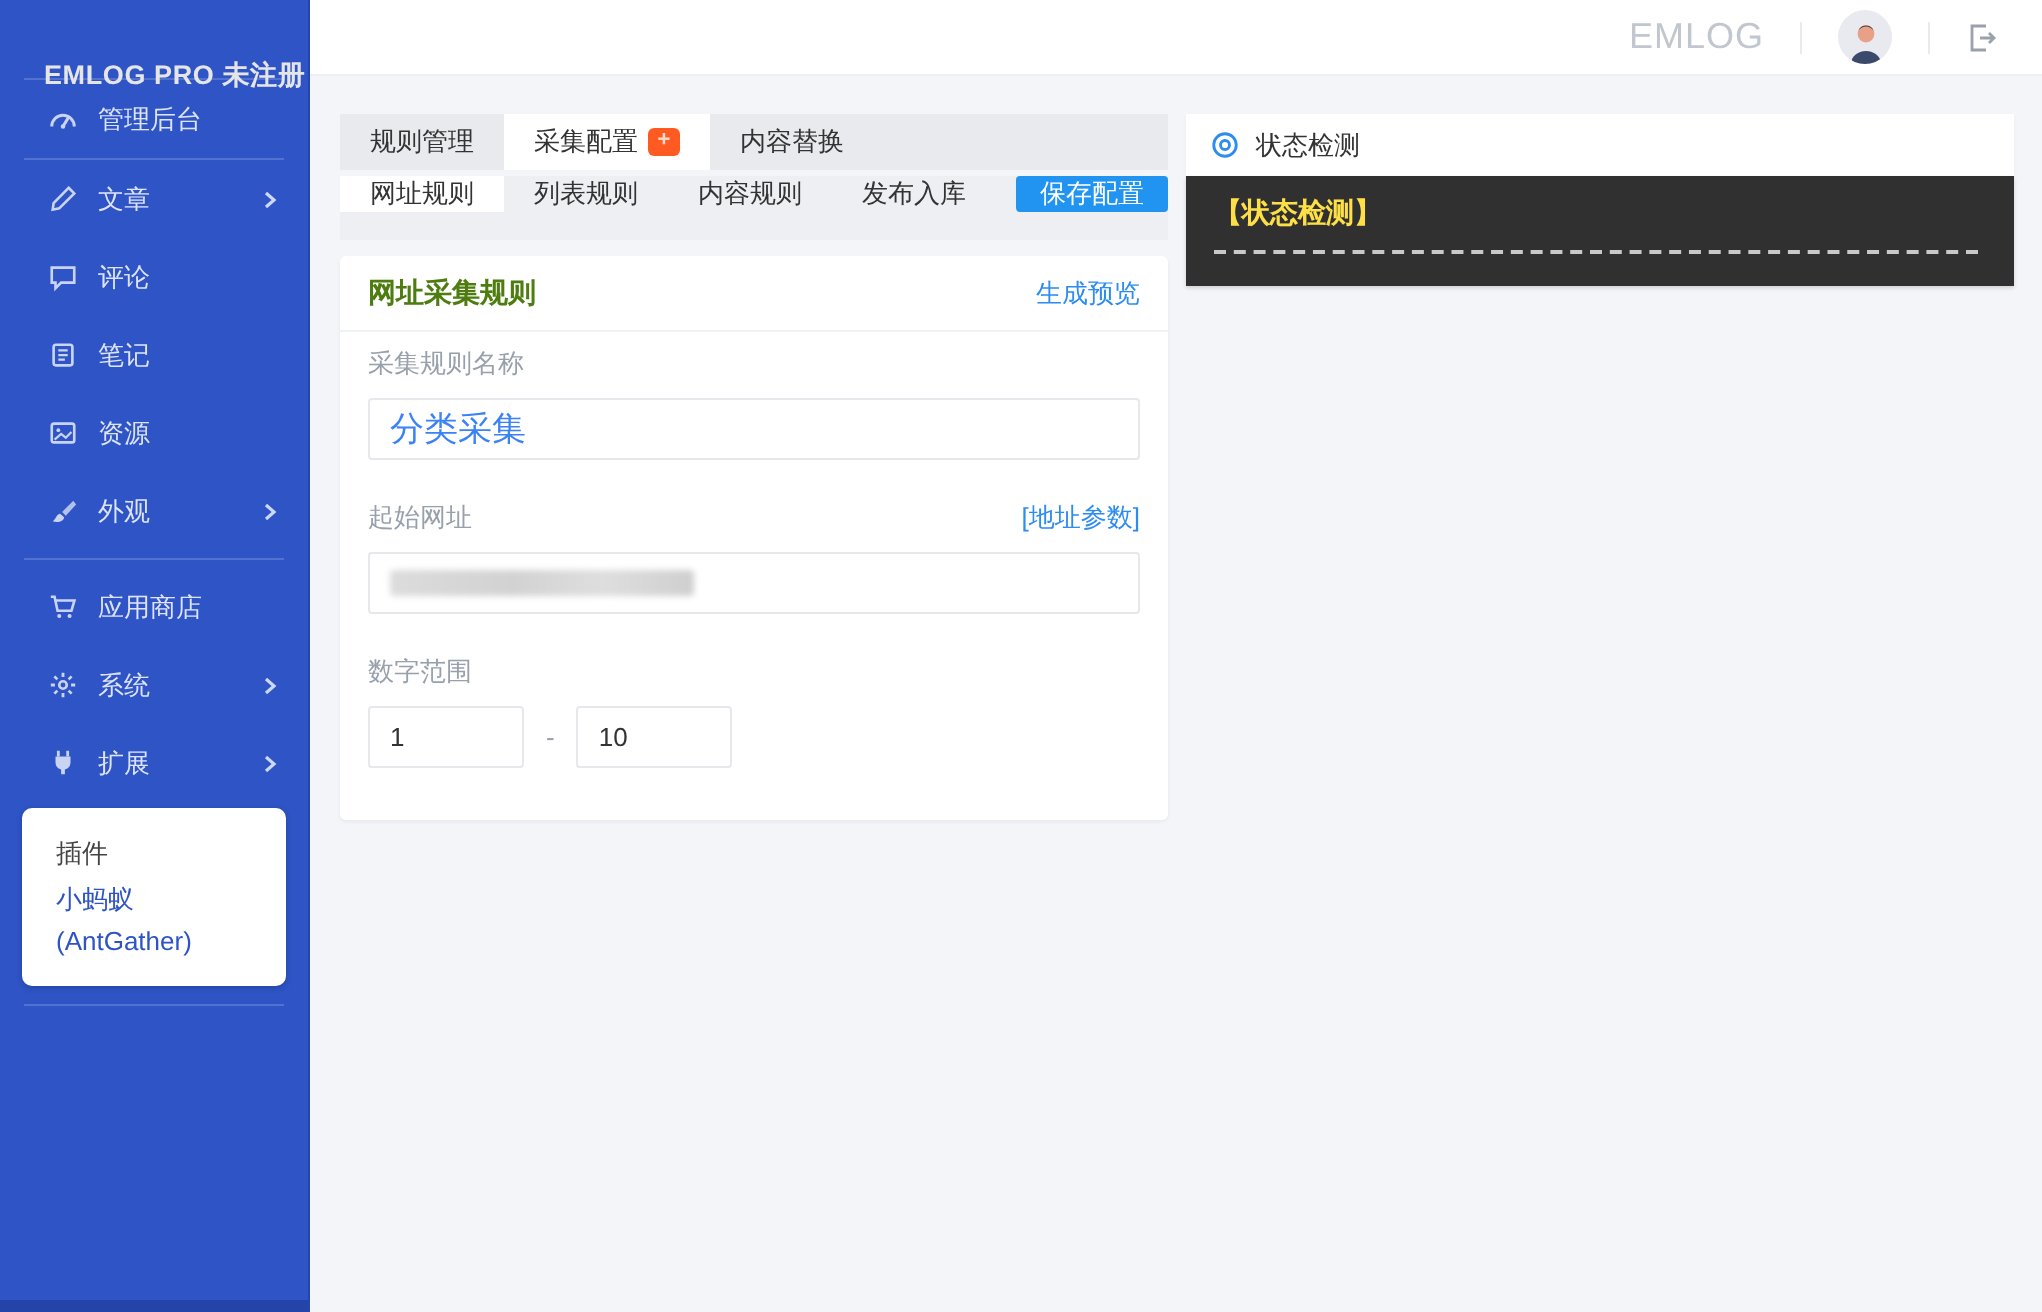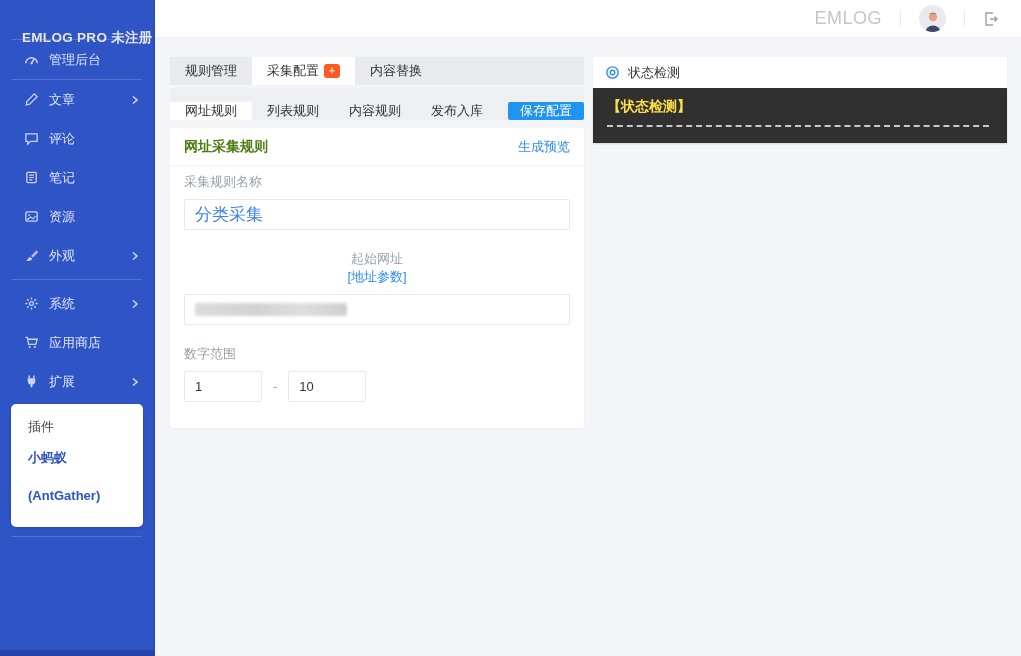--- a/index.html
+++ b/index.html
@@ -39,21 +39,21 @@
   }
   .side-item .s-icon { width:15px; height:15px; margin-right:10px; color:#c9d4f4; flex:0 0 auto; display:flex; align-items:center; }
   .side-item .s-label { font-size:13px; flex:1 1 auto; }
   .side-item .chev { width:10px; height:10px; color:#cdd7f6; }
   .submenu-card {
     background:#ffffff; border-radius:5px;
     margin:3px 11px 0 11px; padding:10px 17px 12px 17px;
     box-shadow:0 1px 3px rgba(0,0,0,.18);
   }
   .submenu-card .sub-item { line-height:25px; font-size:13px; color:#444; cursor:pointer; }
-  .submenu-card .sub-item.active { color:#2d53c6; font-weight:bold; line-height:38px; }
+  .submenu-card .sub-item.active { color:#2d53c6; font-weight:normal; line-height:21px; }
   .divider-after-card { margin-top:9px; }
 
   
   #topbar {
     position:absolute; left:155px; top:0; width:866px; height:38px;
     background:#ffffff; border-bottom:1px solid #eef0f3;
     display:flex; align-items:center; justify-content:flex-end;
     padding-right:22px;
   }
   .topbar-site { color:#c2c7cf; font-size:18px; letter-spacing:.5px; }
@@ -84,21 +84,21 @@
   .tab1.active { background:#ffffff; }
   .tab-badge {
     display:inline-block; min-width:16px; height:14px; line-height:13px;
     background:#ff5a22; color:#ffd9c8; font-size:11px; text-align:center;
     border-radius:3px; margin-left:5px; font-weight:bold;
   }
 
   
   .tabs-secondary {
     margin-top:3px; height:32px; background:#edeff3;
-    display:flex; align-items:flex-end;
+    display:flex; align-items:flex-start;
   }
   .tab2 {
     display:flex; align-items:center; padding:0 15px;
     font-size:13px; color:#333; cursor:pointer; white-space:nowrap;
   }
   .tab2.active { background:#ffffff; }
   .save-btn {
     margin-left:auto; width:76px; border:none; cursor:pointer;
     background:#2193f0; color:#ffffff; font-size:13px;
     font-family:inherit; border-radius:2px;
@@ -233,43 +233,43 @@
       <svg viewBox="0 0 10 10" width="10" height="10">
           <path d="M3 1.5 L7 5 L3 8.5" fill="none" stroke="currentColor" stroke-width="1.6"></path>
         </svg>
     </span>
   </div>
   <div class="side-divider" style="margin-top:4px;margin-bottom:4px;"></div>
 
   <div class="side-item">
     <span class="s-icon">
       <svg viewBox="0 0 16 16" width="15" height="15">
+          <path d="M1.5 2.5 h2 l1.6 7.5 h7.4 l1.6-5.5 h-10" fill="none" stroke="currentColor" stroke-width="1.4"></path>
+          <circle cx="6" cy="12.8" r="1.1" fill="currentColor"></circle>
+          <circle cx="11.5" cy="12.8" r="1.1" fill="currentColor"></circle>
+        </svg>
+    </span>
+    <span class="s-label">应用商店</span>
+  </div>
+
+  <div class="side-item">
+    <span class="s-icon">
+      <svg viewBox="0 0 16 16" width="15" height="15">
           <circle cx="8" cy="8" r="2" fill="none" stroke="currentColor" stroke-width="1.4"></circle>
           <g stroke="currentColor" stroke-width="1.5">
             <path d="M8 1.5 v2.2 M8 12.3 v2.2 M1.5 8 h2.2 M12.3 8 h2.2 M3.4 3.4 l1.6 1.6 M11 11 l1.6 1.6 M12.6 3.4 L11 5 M5 11 l-1.6 1.6"></path>
           </g>
         </svg>
     </span>
     <span class="s-label">系统</span>
     <span class="chev">
       <svg viewBox="0 0 10 10" width="10" height="10">
           <path d="M3 1.5 L7 5 L3 8.5" fill="none" stroke="currentColor" stroke-width="1.6"></path>
         </svg>
     </span>
-  </div>
-
-  <div class="side-item">
-    <span class="s-icon">
-      <svg viewBox="0 0 16 16" width="15" height="15">
-          <path d="M1.5 2.5 h2 l1.6 7.5 h7.4 l1.6-5.5 h-10" fill="none" stroke="currentColor" stroke-width="1.4"></path>
-          <circle cx="6" cy="12.8" r="1.1" fill="currentColor"></circle>
-          <circle cx="11.5" cy="12.8" r="1.1" fill="currentColor"></circle>
-        </svg>
-    </span>
-    <span class="s-label">应用商店</span>
   </div>
 
   <div class="side-item">
     <span class="s-icon">
       <svg viewBox="0 0 16 16" width="15" height="15">
           <path d="M5.5 1.5 v3 M10.5 1.5 v3" stroke="currentColor" stroke-width="1.5"></path>
           <path d="M4 4.5 h8 v3 a4 4 0 0 1-3 3.9 V14 h-2 v-2.6 a4 4 0 0 1-3-3.9 Z" fill="currentColor"></path>
         </svg>
     </span>
     <span class="s-label">扩展</span>
@@ -344,21 +344,21 @@
     <div class="card">
       <div class="card-header">
         <span class="card-title">网址采集规则</span>
         <a class="link">生成预览</a>
       </div>
       <div class="card-body">
 
         <div class="field-label">采集规则名称</div>
         <input class="txt-input" type="text" value="分类采集" style="">
 
-        <div class="label-row" style="margin-top:20px;margin-bottom:8px;flex-direction:column;">
+        <div class="label-row" style="margin-top:20px;margin-bottom:8px;">
           <span class="field-label" style="margin:0;">起始网址</span>
           <a class="link">[地址参数]</a>
         </div>
         <div class="url-input">
           <span class="redacted"></span>
         </div>
 
         <div class="field-label" style="margin-top:20px;">数字范围</div>
         <div class="range-row">
           <input class="range-input" type="text" value="1" style="">

